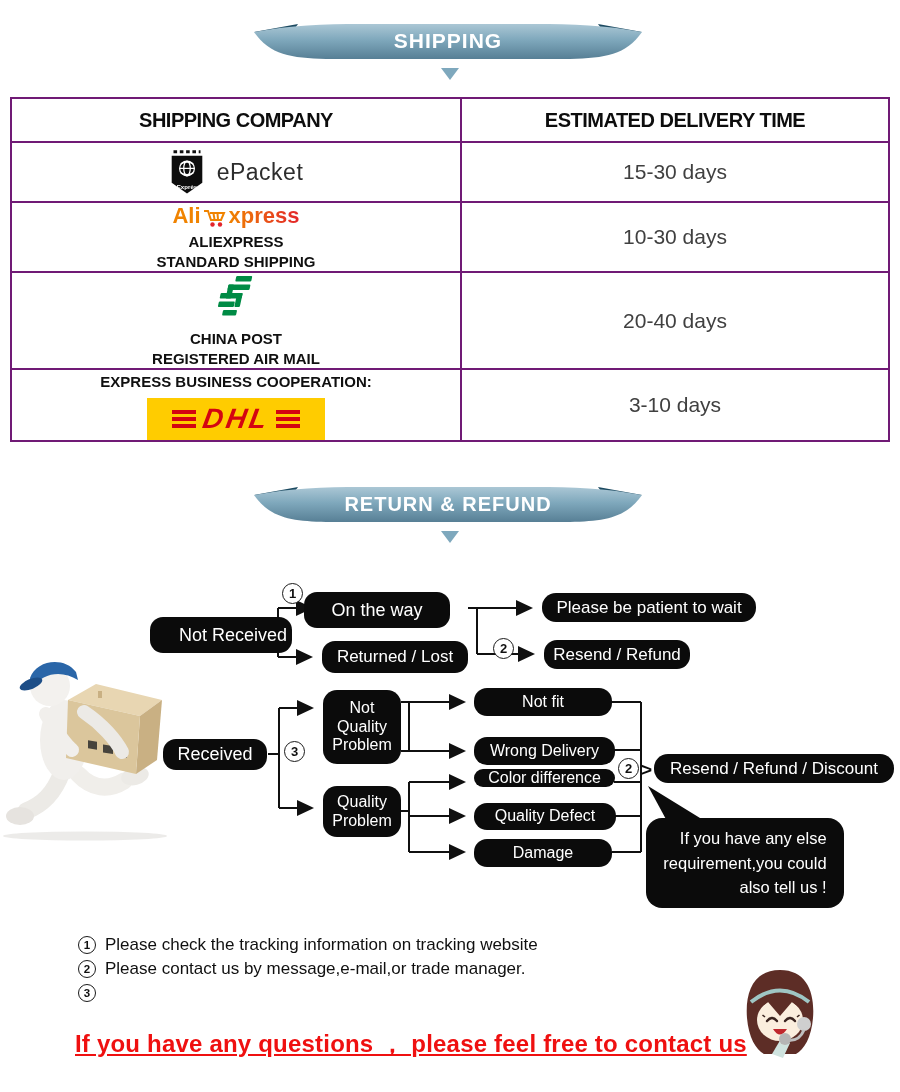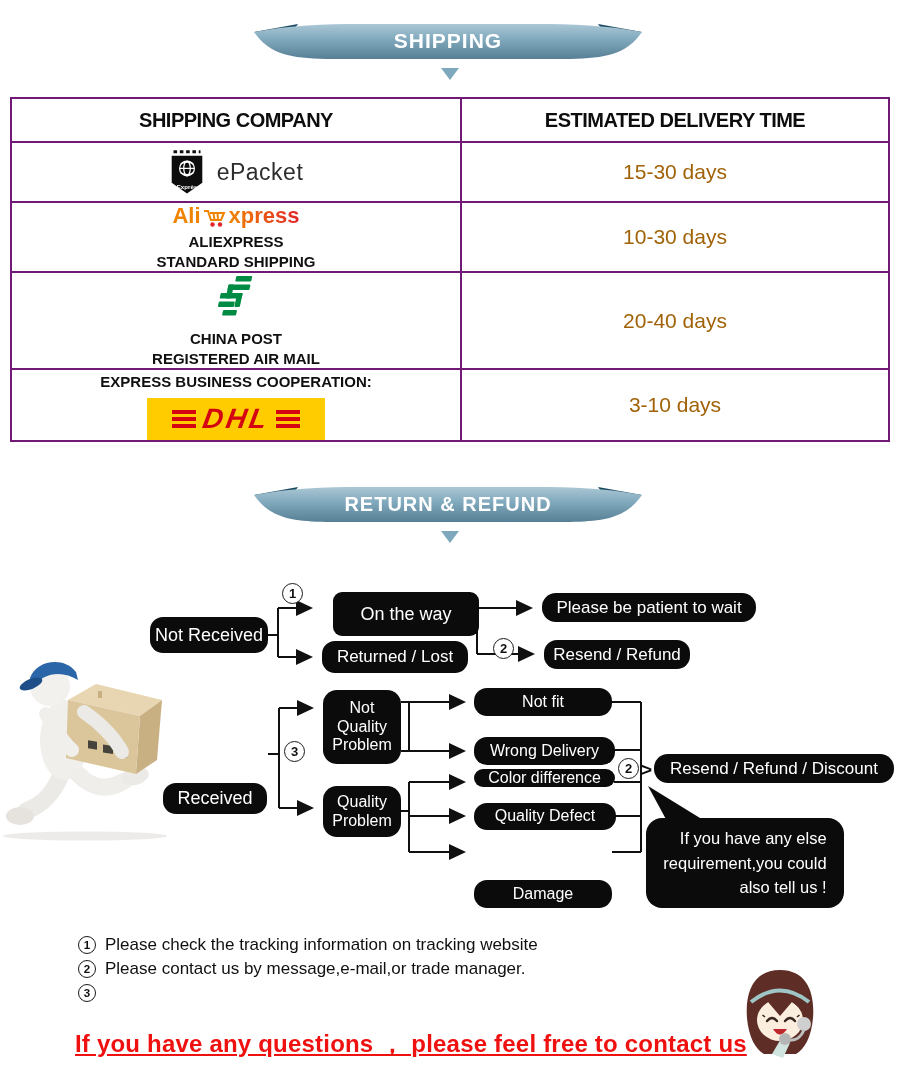--- a/index.html
+++ b/index.html
@@ -13,21 +13,21 @@
                  text-align:center;color:#fff;font-size:21px;font-weight:bold;letter-spacing:1px;}
   .pointer{position:absolute;width:0;height:0;border-left:9px solid transparent;
            border-right:9px solid transparent;border-top:12px solid #7ea8bd;}
 
   
   table.ship{position:absolute;left:10px;top:97px;width:878px;border-collapse:collapse;
              table-layout:fixed;}
   table.ship td,table.ship th{border:2px solid #701a75;text-align:center;vertical-align:middle;
              padding:0;}
   th.hdr{font-size:20px;font-weight:bold;letter-spacing:-0.5px;color:#0d0d0d;height:42px;}
-  .time{font-size:21px;color:#a16207;font-weight:500;}
+  .time{font-size:21px;color:#404040;font-weight:500;}
   .cellflex{display:flex;align-items:center;justify-content:center;gap:12px;}
   .caption{font-size:15px;font-weight:bold;line-height:1.3;white-space:pre-line;color:#101010;}
   .epk-name{font-size:23px;color:#2d2d2d;letter-spacing:0.5px;}
   .ali-brand{display:flex;align-items:flex-end;justify-content:center;gap:1px;}
   .ali-a{font-size:22px;font-weight:bold;color:#f08300;}
   .ali-x{font-size:22px;font-weight:bold;background:linear-gradient(90deg,#f08300,#e3242b);
          -webkit-background-clip:text;background-clip:text;color:transparent;}
   .dhl-box{width:178px;height:42px;background:#ffcc00;display:flex;align-items:center;
            justify-content:center;gap:7px;margin:6px auto 0 auto;}
   .dhl-stripes{display:flex;flex-direction:column;gap:3px;}
@@ -210,36 +210,36 @@
       <path d="M409,751 H463" marker-end="url(#arr)"></path>
       <path d="M401,811 H409 M409,782 V852"></path>
       <path d="M409,782 H463" marker-end="url(#arr)"></path>
       <path d="M409,816 H463" marker-end="url(#arr)"></path>
       <path d="M409,852 H463" marker-end="url(#arr)"></path>
       <path d="M612,702 H641 M614,750 H641 M614,782 H641 M615,816 H641 M612,852 H641 M641,702 V852"></path>
     </g>
     <polygon points="648,786 700,818 668,823" fill="#0b0b0b"></polygon>
   </svg>
 
-  <div class="pill" style="left:150px;top:617px;width:118px;height:36px;font-size:18px;">Not Received</div>
-  <div class="pill" style="left:333px;top:592px;width:146px;height:44px;font-size:18px;border-radius:9px;">On the way</div>
+  <div class="pill" style="left:150px;top:617px;width:118px;height:36px;font-size:18px;padding-left:24px;">Not Received</div>
+  <div class="pill" style="left:304px;top:592px;width:146px;height:36px;font-size:18px;">On the way</div>
   <div class="pill" style="left:322px;top:641px;width:146px;height:32px;">Returned / Lost</div>
   <div class="pill" style="left:542px;top:593px;width:214px;height:29px;border-radius:14px;">Please be patient to wait</div>
   <div class="pill" style="left:544px;top:640px;width:146px;height:29px;">Resend / Refund</div>
-  <div class="pill" style="left:163px;top:739px;width:104px;height:31px;font-size:18px;margin-top:44px;">Received</div>
+  <div class="pill" style="left:163px;top:739px;width:104px;height:31px;font-size:18px;">Received</div>
   <div class="pill" style="left:323px;top:690px;width:78px;height:74px;font-size:16px;border-radius:14px;">Not
 Quality
 Problem</div>
   <div class="pill" style="left:323px;top:786px;width:78px;height:51px;font-size:16px;border-radius:14px;">Quality
 Problem</div>
   <div class="pill" style="left:474px;top:688px;width:138px;height:28px;font-size:16px;">Not fit</div>
   <div class="pill" style="left:474px;top:737px;width:141px;height:28px;font-size:16px;">Wrong Delivery</div>
   <div class="pill" style="left:474px;top:769px;width:141px;height:18px;font-size:16px;">Color difference</div>
   <div class="pill" style="left:474px;top:803px;width:142px;height:27px;font-size:16px;">Quality Defect</div>
-  <div class="pill" style="left:474px;top:839px;width:138px;height:28px;font-size:16px;margin-top:41px;">Damage</div>
+  <div class="pill" style="left:474px;top:839px;width:138px;height:28px;font-size:16px;">Damage</div>
   <div class="pill" style="left:654px;top:754px;width:240px;height:29px;border-radius:14px;">Resend / Refund / Discount</div>
   <div class="pill bubble" style="left:646px;top:818px;width:198px;height:90px;text-align:right;">If you have any else
 requirement,you could
 also tell us !</div>
 
   <div class="circled" style="left:282px;top:583px;">1</div>
   <div class="circled" style="left:493px;top:638px;">2</div>
   <div class="circled" style="left:284px;top:741px;">3</div>
   <div class="circled" style="left:618px;top:758px;">2</div>
   <div class="gt" style="left:641px;top:759px;">&gt;</div>

